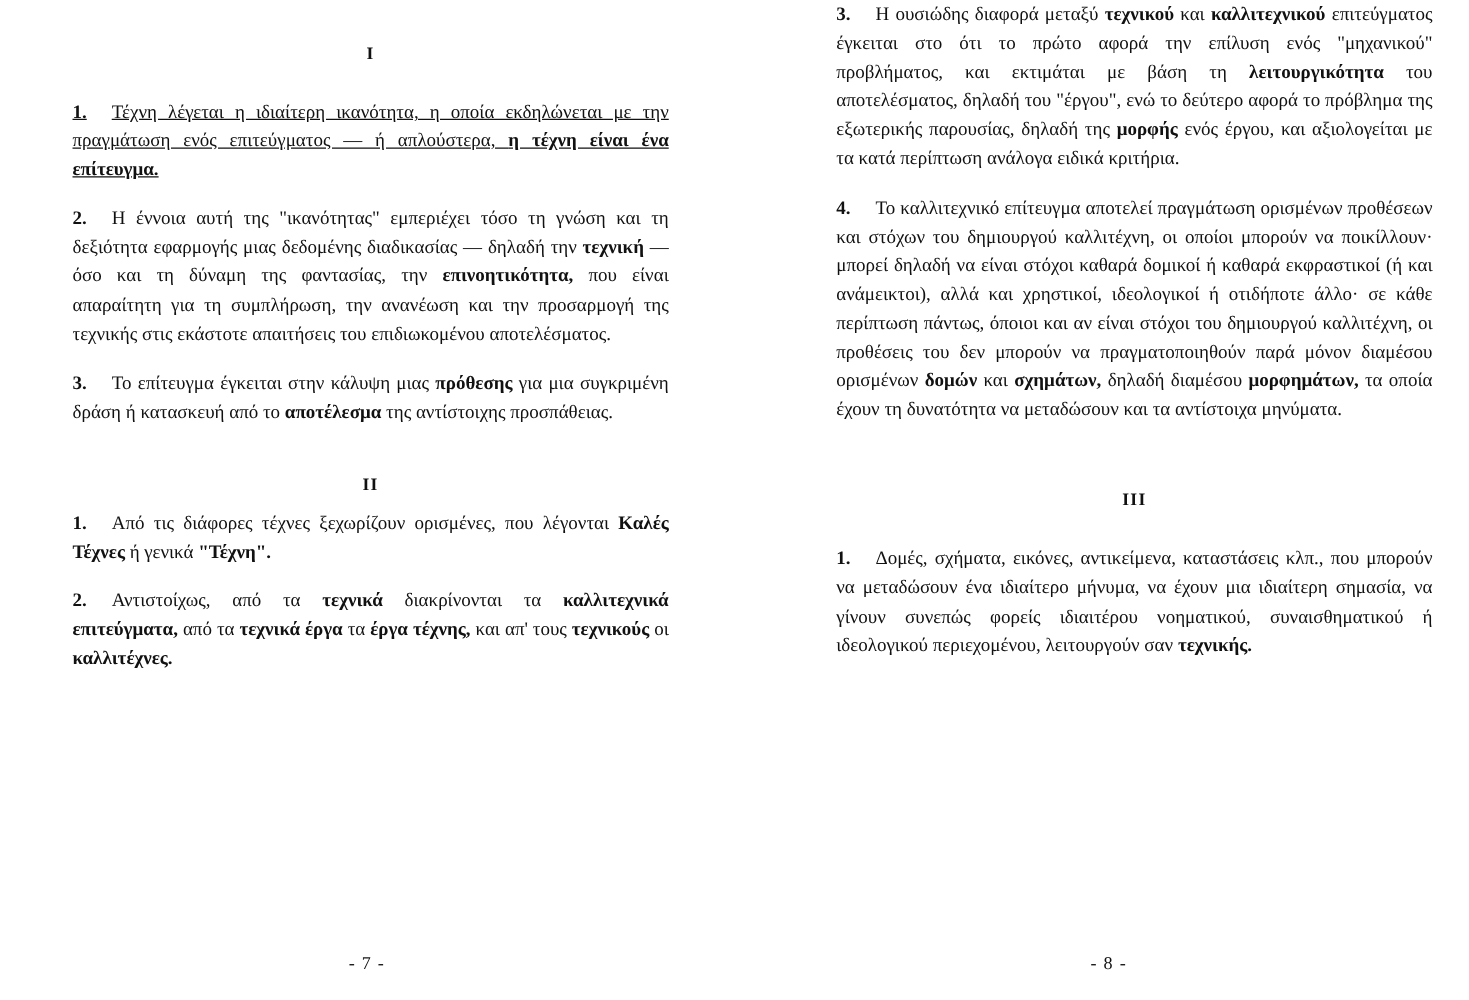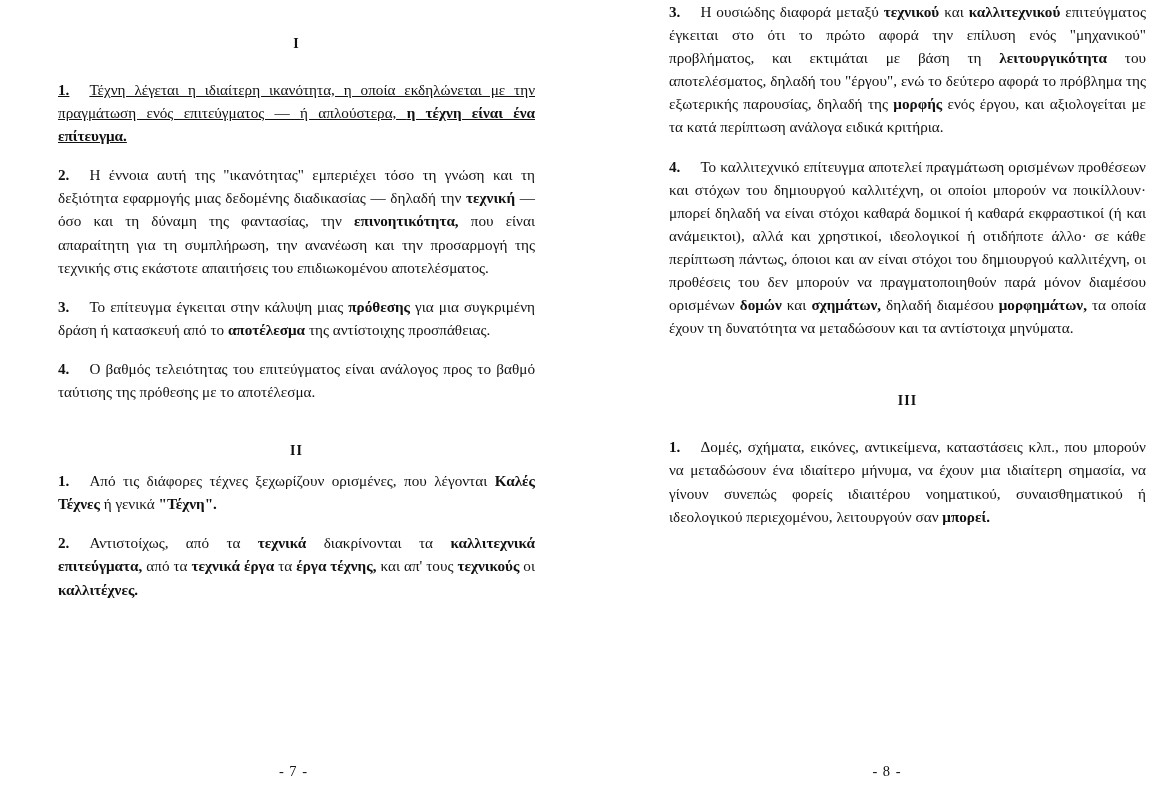--- a/index.html
+++ b/index.html
@@ -85,31 +85,30 @@
 <body>
 
 <div class="spread">
 
   <div class="page page-left">
     <div>
         <div class="section-heading sec-i">I</div>
         <p class="para"><span class="num">1.</span><span class="">Τέχνη λέγεται η ιδιαίτερη ικανότητα, η οποία εκδηλώνεται με την πραγμάτωση ενός επιτεύγματος — ή απλούστερα, </span><span class="b">η τέχνη είναι ένα επίτευγμα.</span></p>
         <p class="para"><span class="num">2.</span><span class="">Η έννοια αυτή της "ικανότητας" εμπεριέχει τόσο τη γνώση και τη δεξιότητα εφαρμογής μιας δεδομένης διαδικασίας — δηλαδή την </span><span class="b">τεχνική</span><span class=""> — όσο και τη δύναμη της φαντασίας, την </span><span class="b">επινοητικότητα,</span><span class=""> που είναι απαραίτητη για τη συμπλήρωση, την ανανέωση και την προσαρμογή της τεχνικής στις εκάστοτε απαιτήσεις του επιδιωκομένου αποτελέσματος.</span></p>
         <p class="para"><span class="num">3.</span><span class="">Το επίτευγμα έγκειται στην κάλυψη μιας </span><span class="b">πρόθεσης</span><span class=""> για μια συγκριμένη δράση ή κατασκευή από το </span><span class="b">αποτέλεσμα</span><span class=""> της αντίστοιχης προσπάθειας.</span></p>
-        <p class="para"><span class="num">4.</span><span class="">Ο βαθμός τελειότητας του επιτεύγματος είναι ανάλογος προς το βαθμό ταύτισης της πρόθεσης με το αποτέλεσμα.</span></p>
         <div class="section-heading sec-ii">II</div>
         <p class="para"><span class="num">1.</span><span class="">Από τις διάφορες τέχνες ξεχωρίζουν ορισμένες, που λέγονται </span><span class="b">Καλές Τέχνες</span><span class=""> ή γενικά </span><span class="b">"Τέχνη".</span></p>
         <p class="para"><span class="num">2.</span><span class="">Αντιστοίχως, από τα </span><span class="b">τεχνικά</span><span class=""> διακρίνονται τα </span><span class="b">καλλιτεχνικά επιτεύγματα,</span><span class=""> από τα </span><span class="b">τεχνικά έργα</span><span class=""> τα </span><span class="b">έργα τέχνης,</span><span class=""> και απ' τους </span><span class="b">τεχνικούς</span><span class=""> οι </span><span class="b">καλλιτέχνες.</span></p>
       </div>
     <div class="folio">- 7 -</div>
   </div>
 
   <div class="page page-right">
     <div>
         <p class="para"><span class="num">3.</span><span class="">Η ουσιώδης διαφορά μεταξύ </span><span class="b">τεχνικού</span><span class=""> και </span><span class="b">καλλιτεχνικού</span><span class=""> επιτεύγματος έγκειται στο ότι το πρώτο αφορά την επίλυση ενός "μηχανικού" προβλήματος, και εκτιμάται με βάση τη </span><span class="b">λειτουργικότητα</span><span class=""> του αποτελέσματος, δηλαδή του "έργου", ενώ το δεύτερο αφορά το πρόβλημα της εξωτερικής παρουσίας, δηλαδή της </span><span class="b">μορφής</span><span class=""> ενός έργου, και αξιολογείται με τα κατά περίπτωση ανάλογα ειδικά κριτήρια.</span></p>
         <p class="para"><span class="num">4.</span><span class="">Το καλλιτεχνικό επίτευγμα αποτελεί πραγμάτωση ορισμένων προθέσεων και στόχων του δημιουργού καλλιτέχνη, οι οποίοι μπορούν να ποικίλλουν· μπορεί δηλαδή να είναι στόχοι καθαρά δομικοί ή καθαρά εκφραστικοί (ή και ανάμεικτοι), αλλά και χρηστικοί, ιδεολογικοί ή οτιδήποτε άλλο· σε κάθε περίπτωση πάντως, όποιοι και αν είναι στόχοι του δημιουργού καλλιτέχνη, οι προθέσεις του δεν μπορούν να πραγματοποιηθούν παρά μόνον διαμέσου ορισμένων </span><span class="b">δομών</span><span class=""> και </span><span class="b">σχημάτων,</span><span class=""> δηλαδή διαμέσου </span><span class="b">μορφημάτων,</span><span class=""> τα οποία έχουν τη δυνατότητα να μεταδώσουν και τα αντίστοιχα μηνύματα.</span></p>
         <div class="section-heading sec-iii">III</div>
-        <p class="para"><span class="num">1.</span><span class="">Δομές, σχήματα, εικόνες, αντικείμενα, καταστάσεις κλπ., που μπορούν να μεταδώσουν ένα ιδιαίτερο μήνυμα, να έχουν μια ιδιαίτερη σημασία, να γίνουν συνεπώς φορείς ιδιαιτέρου νοηματικού, συναισθηματικού ή ιδεολογικού περιεχομένου, λειτουργούν σαν </span><span class="b">μπορεί.</span></p>
+        <p class="para"><span class="num">1.</span><span class="">Δομές, σχήματα, εικόνες, αντικείμενα, καταστάσεις κλπ., που μπορούν να μεταδώσουν ένα ιδιαίτερο μήνυμα, να έχουν μια ιδιαίτερη σημασία, να γίνουν συνεπώς φορείς ιδιαιτέρου νοηματικού, συναισθηματικού ή ιδεολογικού περιεχομένου, λειτουργούν σαν </span><span class="b">τεχνικής.</span></p>
       </div>
     <div class="folio">- 8 -</div>
   </div>
 
 </div>
 
 </body></html>

